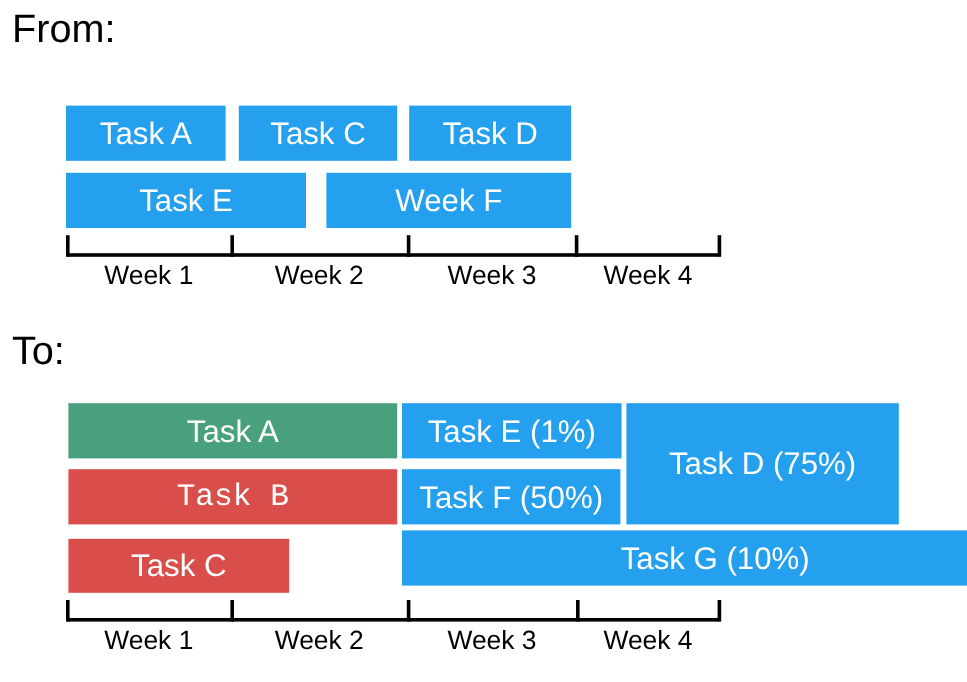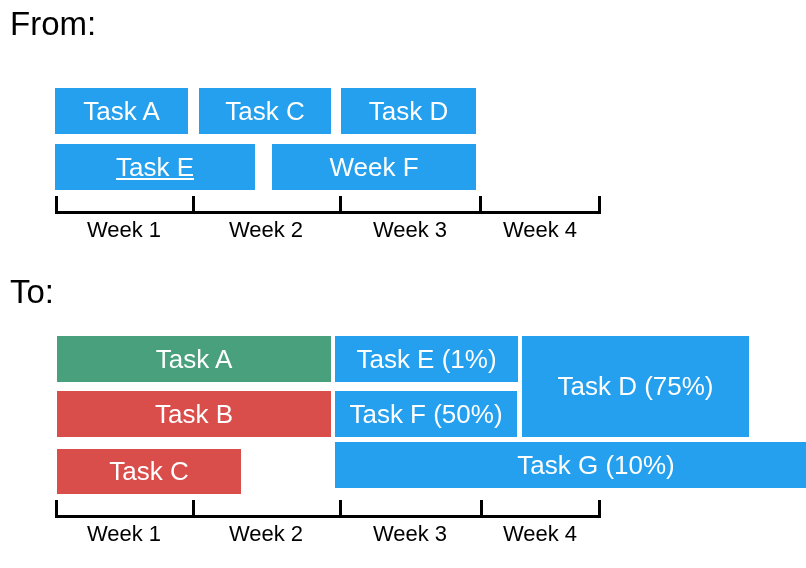--- a/index.html
+++ b/index.html
@@ -69,21 +69,21 @@
   <div class="chart-layer" id="from-chart">
       <div class="bar" style="left: 55px; top: 88px; width: 133px; height: 46px; background: rgb(36, 160, 238); color: rgb(255, 255, 255);">
         <span>Task A</span>
       </div>
       <div class="bar" style="left: 199px; top: 88px; width: 132px; height: 46px; background: rgb(36, 160, 238); color: rgb(255, 255, 255);">
         <span>Task C</span>
       </div>
       <div class="bar" style="left: 341px; top: 88px; width: 135px; height: 46px; background: rgb(36, 160, 238); color: rgb(255, 255, 255);">
         <span>Task D</span>
       </div>
-      <div class="bar" style="left: 55px; top: 144px; width: 200px; height: 46px; background: rgb(36, 160, 238); color: rgb(255, 255, 255); text-decoration: underline;">
+      <div class="bar" style="left: 55px; top: 144px; width: 200px; height: 46px; background: rgb(36, 160, 238); color: rgb(255, 255, 255);">
         <span>Task E</span>
       </div>
       <div class="bar" style="left: 272px; top: 144px; width: 204px; height: 46px; background: rgb(36, 160, 238); color: rgb(255, 255, 255);">
         <span>Week F</span>
       </div>
       <div class="axis-line" style="left: 56px; top: 211px; width: 543px; background: rgb(0, 0, 0);"></div>
       <div class="axis-tick" style="left: 55px; top: 196px; height: 18px; background: rgb(0, 0, 0);"></div>
       <div class="axis-tick" style="left: 192px; top: 196px; height: 18px; background: rgb(0, 0, 0);"></div>
       <div class="axis-tick" style="left: 339px; top: 196px; height: 18px; background: rgb(0, 0, 0);"></div>
       <div class="axis-tick" style="left: 479px; top: 196px; height: 18px; background: rgb(0, 0, 0);"></div>
@@ -93,21 +93,21 @@
       <div class="axis-label" style="left: 410px; top: 217px; color: rgb(0, 0, 0);">Week 3</div>
       <div class="axis-label" style="left: 540px; top: 217px; color: rgb(0, 0, 0);">Week 4</div>
     </div>
 
   <div class="section-heading" style="top:274px;">To:</div>
 
   <div class="chart-layer" id="to-chart">
       <div class="bar" style="left: 57px; top: 336px; width: 274px; height: 46px; background: rgb(72, 160, 125); color: rgb(255, 255, 255);">
         <span>Task A</span>
       </div>
-      <div class="bar" style="left: 57px; top: 391px; width: 274px; height: 46px; background: rgb(217, 77, 75); color: rgb(255, 255, 255);">
+      <div class="bar" style="left: 57px; top: 391px; width: 274px; height: 46px; background: rgb(217, 77, 75); color: rgb(255, 255, 255); font-family: Liberation Mono, monospace;">
         <span>Task B</span>
       </div>
       <div class="bar" style="left: 57px; top: 449px; width: 184px; height: 45px; background: rgb(217, 77, 75); color: rgb(255, 255, 255);">
         <span>Task C</span>
       </div>
       <div class="bar" style="left: 335px; top: 336px; width: 183px; height: 46px; background: rgb(36, 160, 238); color: rgb(255, 255, 255);">
         <span>Task E (1%)</span>
       </div>
       <div class="bar" style="left: 335px; top: 391px; width: 182px; height: 46px; background: rgb(36, 160, 238); color: rgb(255, 255, 255);">
         <span>Task F (50%)</span>

